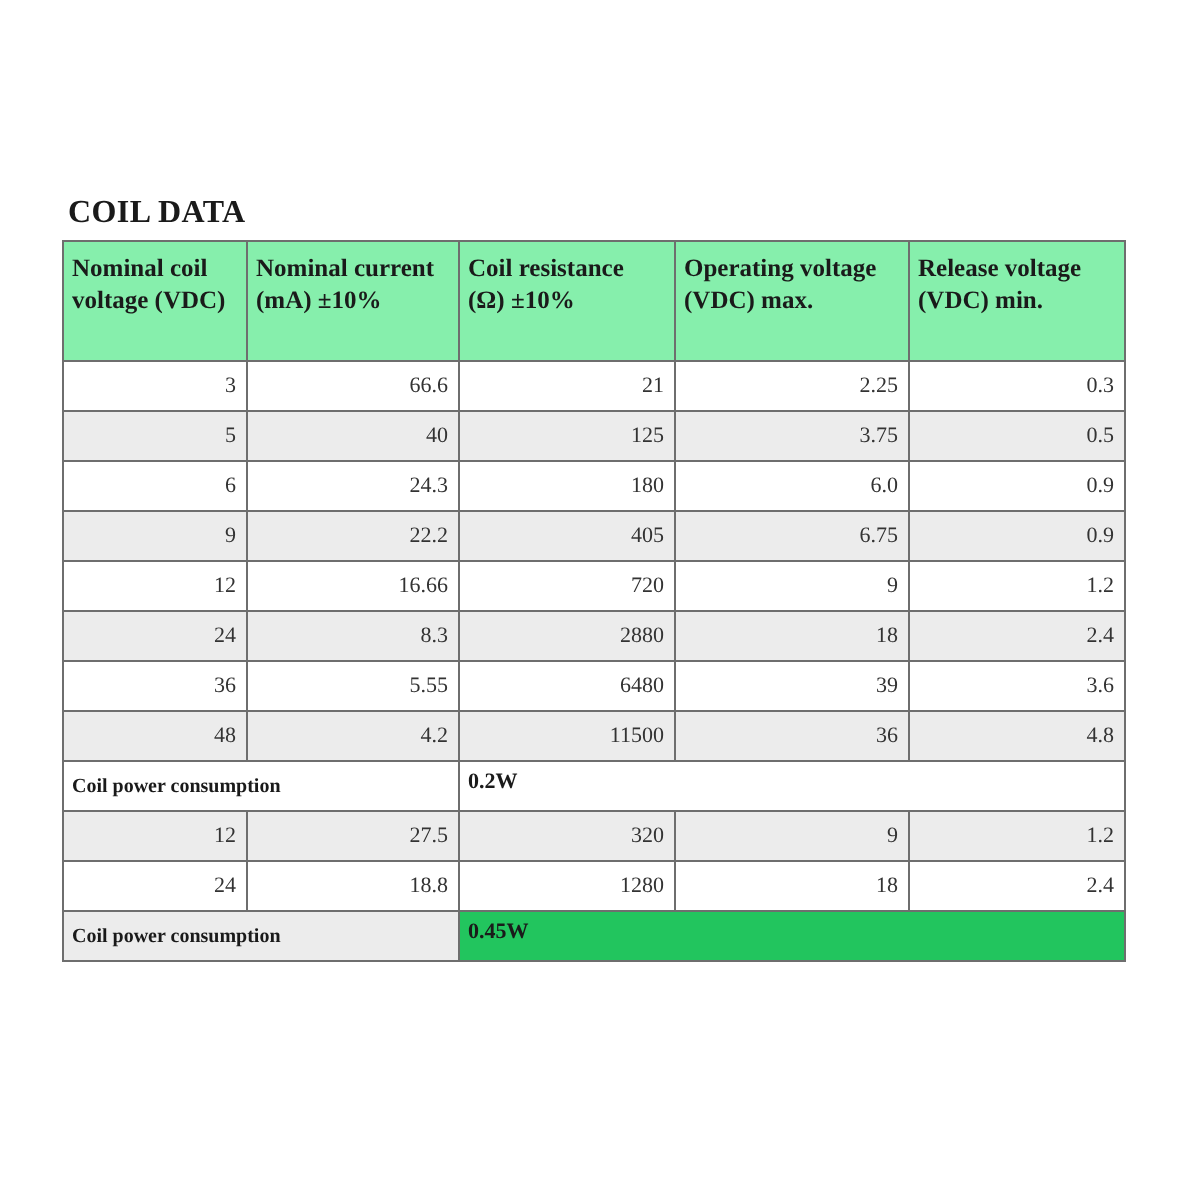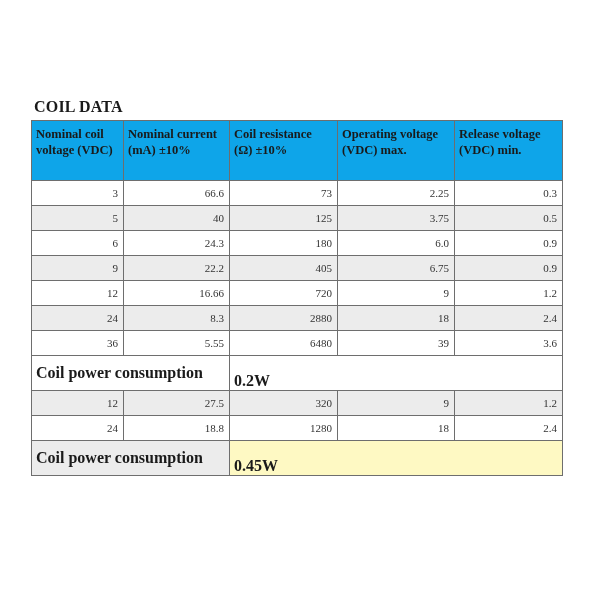--- a/index.html
+++ b/index.html
@@ -1,27 +1,27 @@
 <!DOCTYPE html>
 <html><head>
 <meta charset="utf-8">
 <style>
   html, body { margin: 0; padding: 0; background: #ffffff; }
   body { width: 600px; height: 600px; position: relative; overflow: hidden;
          font-family: "Liberation Serif", "DejaVu Serif", serif; color: #1a1a1a; }
   .title { position: absolute; left: 34px; top: 98px; font-size: 16px; font-weight: bold; letter-spacing: 0.2px; }
   table { position: absolute; left: 31px; top: 120px; border-collapse: collapse; width: 531px; table-layout: fixed; }
   td, th { border: 1px solid #6e6e6e; padding: 0; font-size: 11px; }
-  th { background: #0ea5e9; font-size: 12.5px; font-weight: bold; text-align: left; vertical-align: top;
+  th { background: #86efac; font-size: 12.5px; font-weight: bold; text-align: left; vertical-align: top;
        padding: 5px 4px 0 4px; height: 54px; line-height: 16px; }
   td.num { text-align: right; padding-right: 5px; height: 24px; color: #333; }
   tr.alt td { background: #ececec; }
-  td.label { font-weight: bold; font-size: 16px; padding-left: 4px; height: 24px; vertical-align: middle; }
-  td.value { font-weight: bold; font-size: 16px; padding-left: 4px; vertical-align: top; padding-top: 16px; }
-  tr.summary-b td { background: #fef9c3; }
+  td.label { font-weight: bold; font-size: 10px; padding-left: 4px; height: 24px; vertical-align: middle; }
+  td.value { font-weight: bold; font-size: 11px; padding-left: 4px; vertical-align: top; padding-top: 4px; }
+  tr.summary-b td { background: #22c55e; }
   tr.summary-b td.label { background: #ececec; }
 </style>
 </head>
 <body>
 
 <div class="title">COIL DATA</div>
 
 <table>
   <colgroup>
     <col style="width:92px">
@@ -36,21 +36,21 @@
       <th><span>Nominal current</span><br><span>(mA) ±10%</span></th>
       <th><span>Coil resistance</span><br><span>(Ω) ±10%</span></th>
       <th><span>Operating voltage</span><br><span>(VDC) max.</span></th>
       <th><span>Release voltage</span><br><span>(VDC) min.</span></th>
     </tr>
   </thead>
   <tbody>
     <tr>
       <td class="num">3</td>
       <td class="num">66.6</td>
-      <td class="num">73</td>
+      <td class="num">21</td>
       <td class="num">2.25</td>
       <td class="num">0.3</td>
     </tr>
     <tr class="alt">
       <td class="num">5</td>
       <td class="num">40</td>
       <td class="num">125</td>
       <td class="num">3.75</td>
       <td class="num">0.5</td>
     </tr>
@@ -82,20 +82,27 @@
       <td class="num">18</td>
       <td class="num">2.4</td>
     </tr>
     <tr>
       <td class="num">36</td>
       <td class="num">5.55</td>
       <td class="num">6480</td>
       <td class="num">39</td>
       <td class="num">3.6</td>
     </tr>
+    <tr class="alt">
+      <td class="num">48</td>
+      <td class="num">4.2</td>
+      <td class="num">11500</td>
+      <td class="num">36</td>
+      <td class="num">4.8</td>
+    </tr>
     <tr>
       <td class="label" colspan="2">Coil power consumption</td>
       <td class="value" colspan="3">0.2W</td>
     </tr>
     <tr class="alt">
       <td class="num">12</td>
       <td class="num">27.5</td>
       <td class="num">320</td>
       <td class="num">9</td>
       <td class="num">1.2</td>

